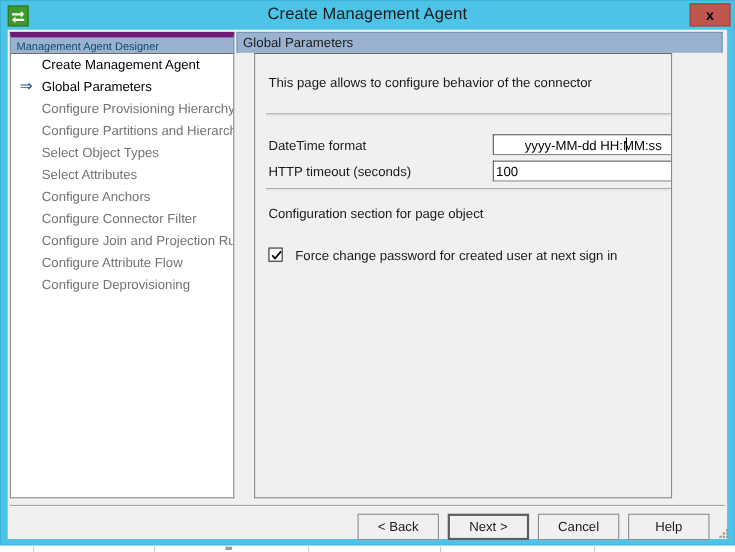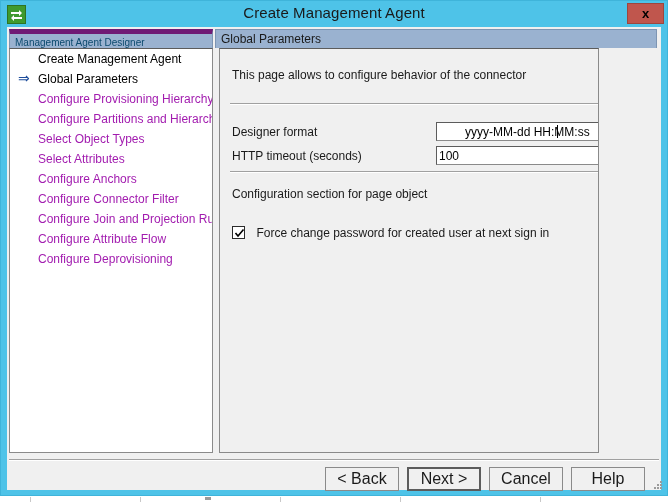--- a/index.html
+++ b/index.html
@@ -110,21 +110,21 @@
     box-sizing: border-box;
     overflow: hidden;
   }
   .nav-item {
     position: relative;
     height: 20px;
     line-height: 20px;
     font-size: 12px;
     padding-left: 28px;
     white-space: nowrap;
-    color: #a21caf;
+    color: #737373;
   }
   .nav-item.done { color: #000000; }
   .nav-item.current { color: #000000; }
   .nav-arrow {
     position: absolute;
     left: 8px; top: 0;
     width: 16px;
     height: 20px;
     line-height: 19px;
     color: #1f4e9c;
@@ -149,21 +149,21 @@
     border-right: 1px solid #7d95b3;
     box-sizing: border-box;
     font-size: 12px;
     color: #1a1a1a;
     padding-left: 5px;
     line-height: 18px;
     white-space: nowrap;
   }
   #right-body {
     position: absolute;
-    left: 4px; top: 19px;
+    left: 16px; top: 19px;
     width: 380px;
     height: 405px;
     background: #f0f0f0;
     border: 1px solid #8a8a8a;
     border-top: 1px solid #5c5c5c;
     box-sizing: border-box;
     overflow: hidden;
   }
 
   #intro-text {
@@ -276,21 +276,21 @@
     height: 30px;
   }
   .dlg-button {
     position: absolute;
     top: 7px;
     width: 74px;
     height: 24px;
     background: #f0f0f0;
     border: 1px solid #8a8a8a;
     box-sizing: border-box;
-    font-size: 16px;
+    font-size: 12px;
     font-family: "Liberation Sans", sans-serif;
     color: #1a1a1a;
     text-align: center;
     line-height: 22px;
     cursor: pointer;
   }
   .dlg-button.default {
     border: 2px solid #5c5c5c;
     line-height: 20px;
   }
@@ -361,21 +361,21 @@
     </div>
 
     <div id="right-pane">
       <div id="right-header">Global Parameters</div>
       <div id="right-body">
 
         <div id="intro-text">This page allows to configure behavior of the connector</div>
 
         <div class="hsep" id="sep1"></div>
 
-        <div class="field-label" id="label-datetime">Designer format</div>
+        <div class="field-label" id="label-datetime">DateTime format</div>
         <input class="text-input" id="input-datetime" type="text" value="yyyy-MM-dd HH:MM:ss" style="">
         <div id="caret"></div>
 
         <div class="field-label" id="label-timeout">HTTP timeout (seconds)</div>
         <input class="text-input" id="input-timeout" type="text" value="100" style="">
 
         <div class="hsep" id="sep2"></div>
 
         <div id="section-text">Configuration section for page object</div>
 

